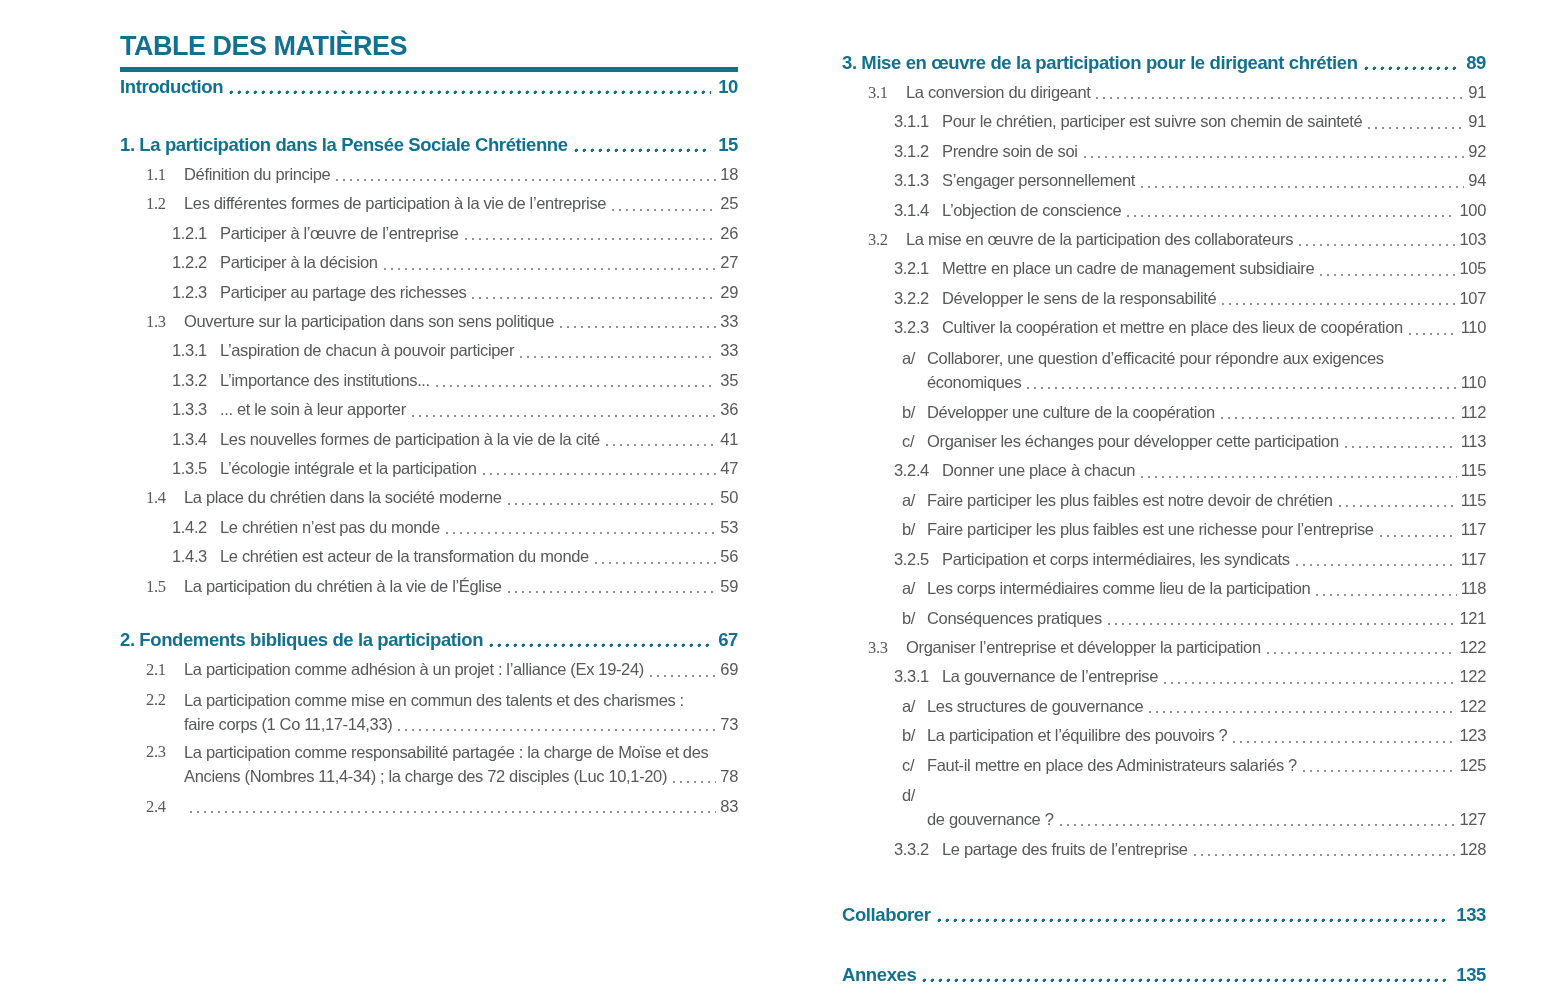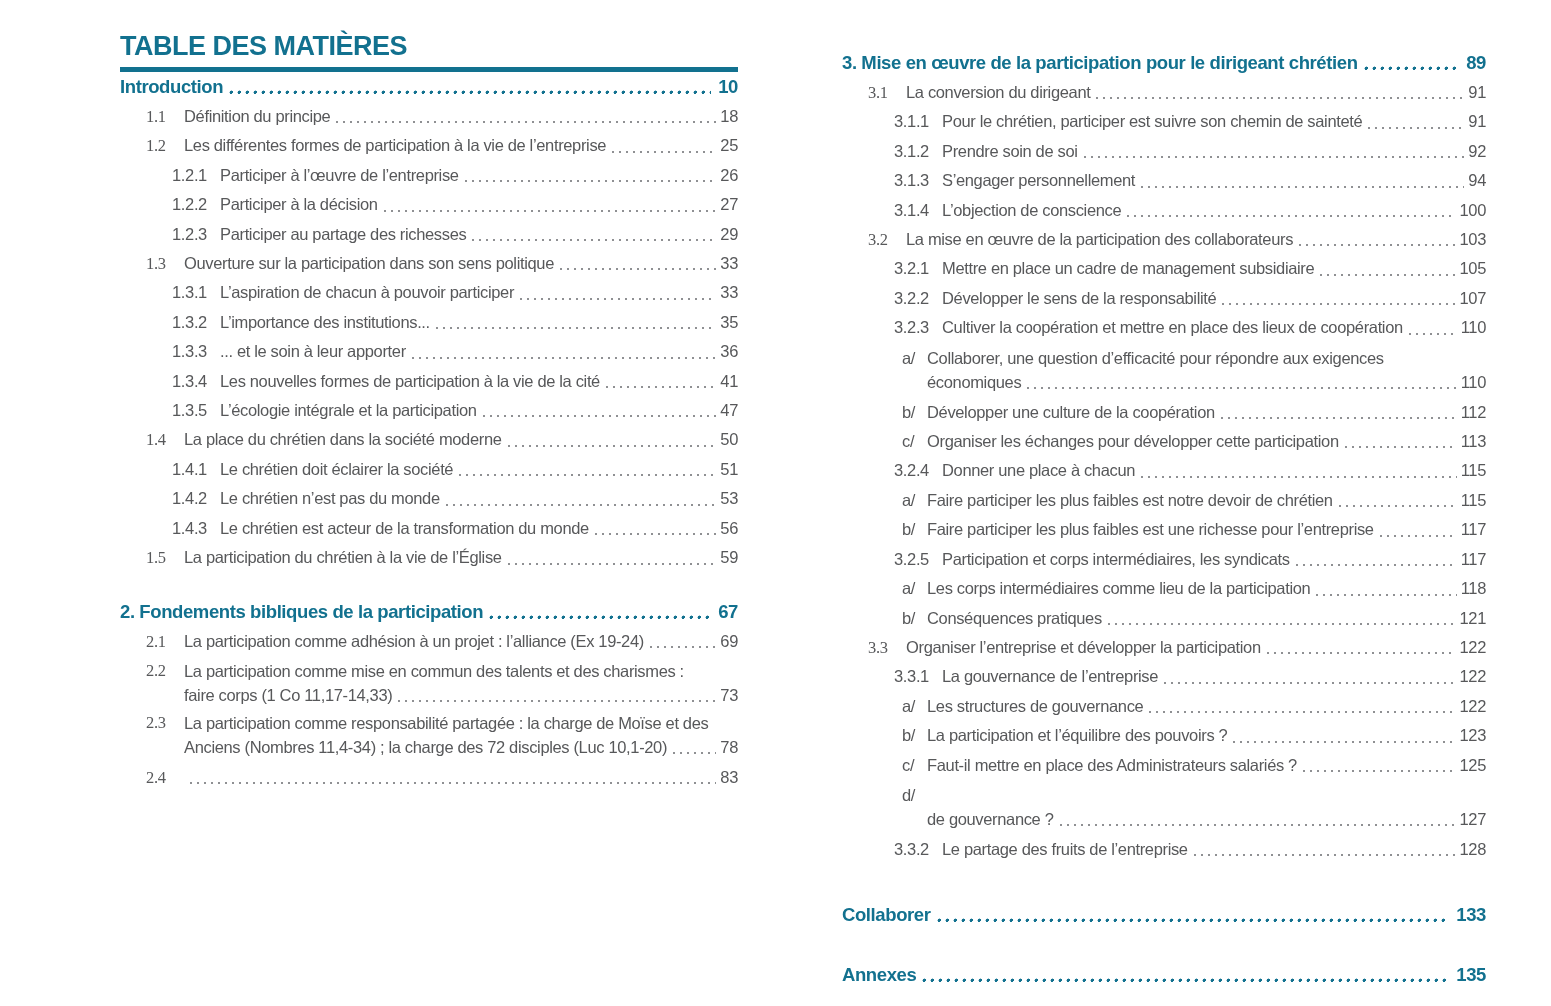--- a/index.html
+++ b/index.html
@@ -104,20 +104,28 @@
     <div class="title-rule"></div>
     <div class="entries">
         <div class="entry lv-chapter" style="">
           <div class="line">
 
     <span class="txt">Introduction</span>
     <span class="leader"></span>
     <span class="pg">10</span>
   </div>
         </div>
+        <div class="entry lv-chapter" style="margin-top: 28px;">
+          <div class="line">
+
+    <span class="txt">1. La participation dans la Pensée Sociale Chrétienne</span>
+    <span class="leader"></span>
+    <span class="pg">15</span>
+  </div>
+        </div>
         <div class="entry lv-l2">
           <div class="line">
     <span class="num">1.1</span>
     <span class="txt">Définition du principe</span>
     <span class="leader"></span>
     <span class="pg">18</span>
   </div>
         </div>
         <div class="entry lv-l2">
           <div class="line">
@@ -198,28 +206,20 @@
     <span class="leader"></span>
     <span class="pg">47</span>
   </div>
         </div>
         <div class="entry lv-l2">
           <div class="line">
     <span class="num">1.4</span>
     <span class="txt">La place du chrétien dans la société moderne</span>
     <span class="leader"></span>
     <span class="pg">50</span>
-  </div>
-        </div>
-        <div class="entry lv-l3">
-          <div class="line">
-    <span class="num">1.4.1</span>
-    <span class="txt">Le chrétien doit éclairer la société</span>
-    <span class="leader"></span>
-    <span class="pg">51</span>
   </div>
         </div>
         <div class="entry lv-l3">
           <div class="line">
     <span class="num">1.4.2</span>
     <span class="txt">Le chrétien n’est pas du monde</span>
     <span class="leader"></span>
     <span class="pg">53</span>
   </div>
         </div>

